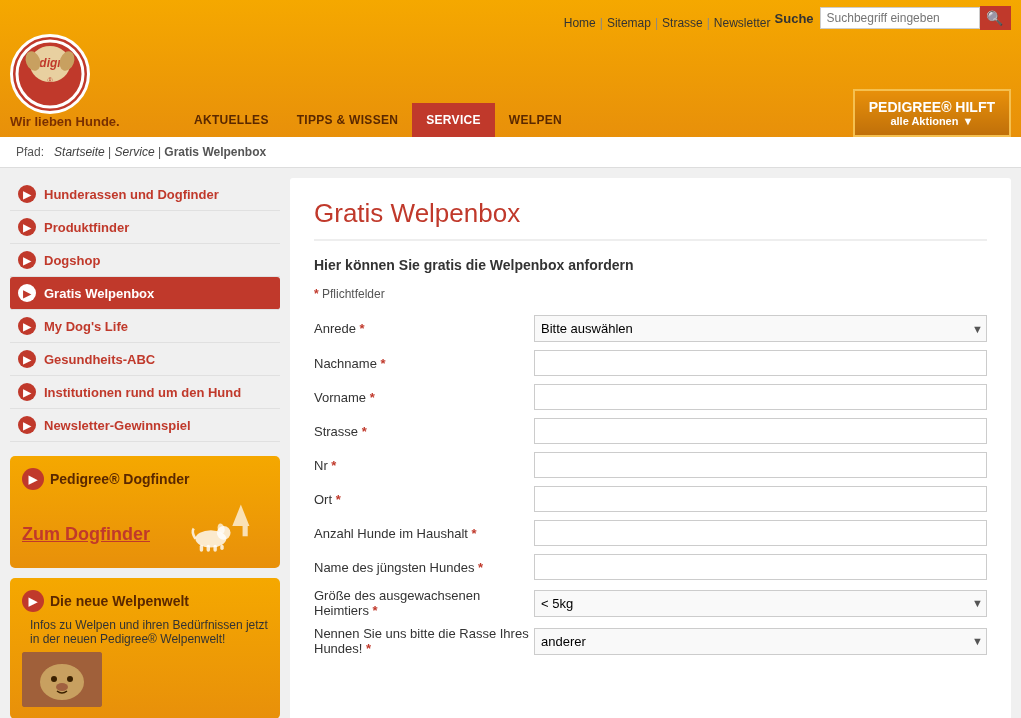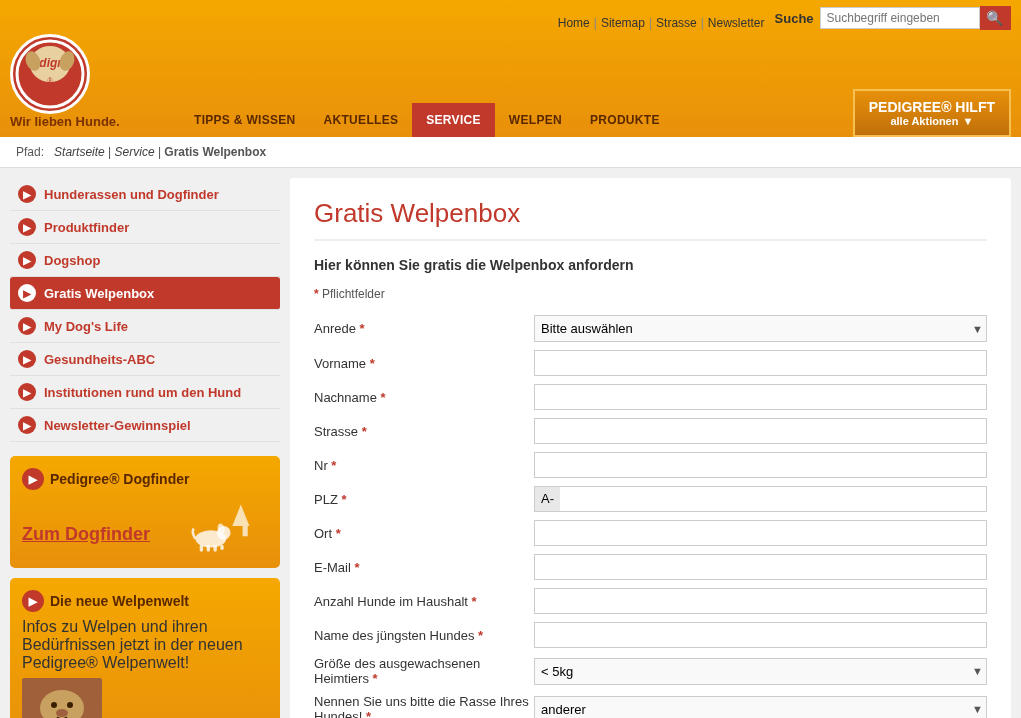--- a/index.html
+++ b/index.html
@@ -21,21 +21,21 @@
     }
     .header-top a {
       color: #333;
       text-decoration: none;
       font-size: 12px;
     }
     .header-sep { color: #888; margin: 0 4px; }
     .search-area {
       display: flex;
       align-items: center;
-      margin-left: 10px;
+      margin-left: 4px;
     }
     .search-label {
       font-weight: bold;
       color: #333;
       margin-right: 6px;
       font-size: 13px;
     }
     .search-input {
       border: 1px solid #ccc;
       padding: 3px 6px;
@@ -381,25 +381,24 @@
 
           <ellipse cx="18" cy="22" rx="7" ry="10" fill="#c8a060" transform="rotate(-20, 18, 22)"></ellipse>
           <ellipse cx="52" cy="22" rx="7" ry="10" fill="#c8a060" transform="rotate(20, 52, 22)"></ellipse>
         </svg>
       </div>
       <div class="logo-slogan">Wir lieben Hunde.</div>
     </div>
 
     <div class="nav-area">
       <div class="nav-main">
+        <div class="nav-item">AKTUELLES</div>
         <div class="nav-item">TIPPS &amp; WISSEN</div>
-        <div class="nav-item">AKTUELLES</div>
         <div class="nav-item active">SERVICE</div>
         <div class="nav-item">WELPEN</div>
-        <div class="nav-item">PRODUKTE</div>
         <div class="nav-pedigree-hilft">
           <span class="main-text">PEDIGREE® HILFT</span>
           <span class="sub-text">
             <span>alle Aktionen</span>
             <span>▼</span>
           </span>
         </div>
       </div>
     </div>
   </div>
@@ -481,21 +480,21 @@
           <path d="M7,50 Q2,42 5,38" stroke="white" stroke-width="3" fill="none" opacity="0.8"></path>
         </svg>
       </div>
     </div>
 
     <div class="widget2">
       <div class="widget2-title">
         <div class="widget-icon">▶</div>
         <span>Die neue Welpenwelt</span>
       </div>
-      <div style="font-size:16px;color:#333;">
+      <div style="font-size:12px;color:#333;margin-left:8px;">
         <span>Infos zu Welpen und ihren Bedürfnissen jetzt in der neuen Pedigree® Welpenwelt!</span>
       </div>
 
       <div style="width:80px;height:55px;background:#a0603a;border-radius:3px;margin-top:6px;overflow:hidden;">
         <svg viewBox="0 0 80 55" width="80" height="55">
           <rect width="80" height="55" fill="#a0603a"></rect>
 
           <ellipse cx="40" cy="30" rx="22" ry="18" fill="#c8a060"></ellipse>
           <circle cx="30" cy="22" r="7" fill="#c8a060"></circle>
           <circle cx="50" cy="22" r="7" fill="#c8a060"></circle>
@@ -527,69 +526,54 @@
           <option>Bitte auswählen</option>
           <option>Herr</option>
           <option>Frau</option>
         </select>
         <span class="select-arrow">▼</span>
       </div>
     </div>
 
     <div class="form-row">
       <label class="form-label">
+        <span>Nachname</span> <span class="req">*</span>
+      </label>
+      <input class="form-input" type="text" style="">
+    </div>
+
+    <div class="form-row">
+      <label class="form-label">
         <span>Vorname</span> <span class="req">*</span>
       </label>
       <input class="form-input" type="text" style="">
     </div>
 
     <div class="form-row">
       <label class="form-label">
-        <span>Nachname</span> <span class="req">*</span>
+        <span>Strasse</span> <span class="req">*</span>
       </label>
       <input class="form-input" type="text" style="">
     </div>
 
     <div class="form-row">
       <label class="form-label">
-        <span>Strasse</span> <span class="req">*</span>
+        <span>Nr</span> <span class="req">*</span>
       </label>
       <input class="form-input" type="text" style="">
     </div>
 
-    <div class="form-row">
-      <label class="form-label">
-        <span>Nr</span> <span class="req">*</span>
+
+    <div class="form-row">
+      <label class="form-label">
+        <span>Ort</span> <span class="req">*</span>
       </label>
       <input class="form-input" type="text" style="">
     </div>
 
-    <div class="form-row">
-      <label class="form-label">
-        <span>PLZ</span> <span class="req">*</span>
-      </label>
-      <div class="plz-row">
-        <span class="plz-prefix">A-</span>
-        <input class="plz-input" type="text" style="">
-      </div>
-    </div>
-
-    <div class="form-row">
-      <label class="form-label">
-        <span>Ort</span> <span class="req">*</span>
-      </label>
-      <input class="form-input" type="text" style="">
-    </div>
-
-    <div class="form-row">
-      <label class="form-label">
-        <span>E-Mail</span> <span class="req">*</span>
-      </label>
-      <input class="form-input" type="text" style="">
-    </div>
 
     <div class="form-row">
       <label class="form-label">
         <span>Anzahl Hunde im Haushalt</span> <span class="req">*</span>
       </label>
       <input class="form-input" type="text" style="">
     </div>
 
     <div class="form-row">
       <label class="form-label">

